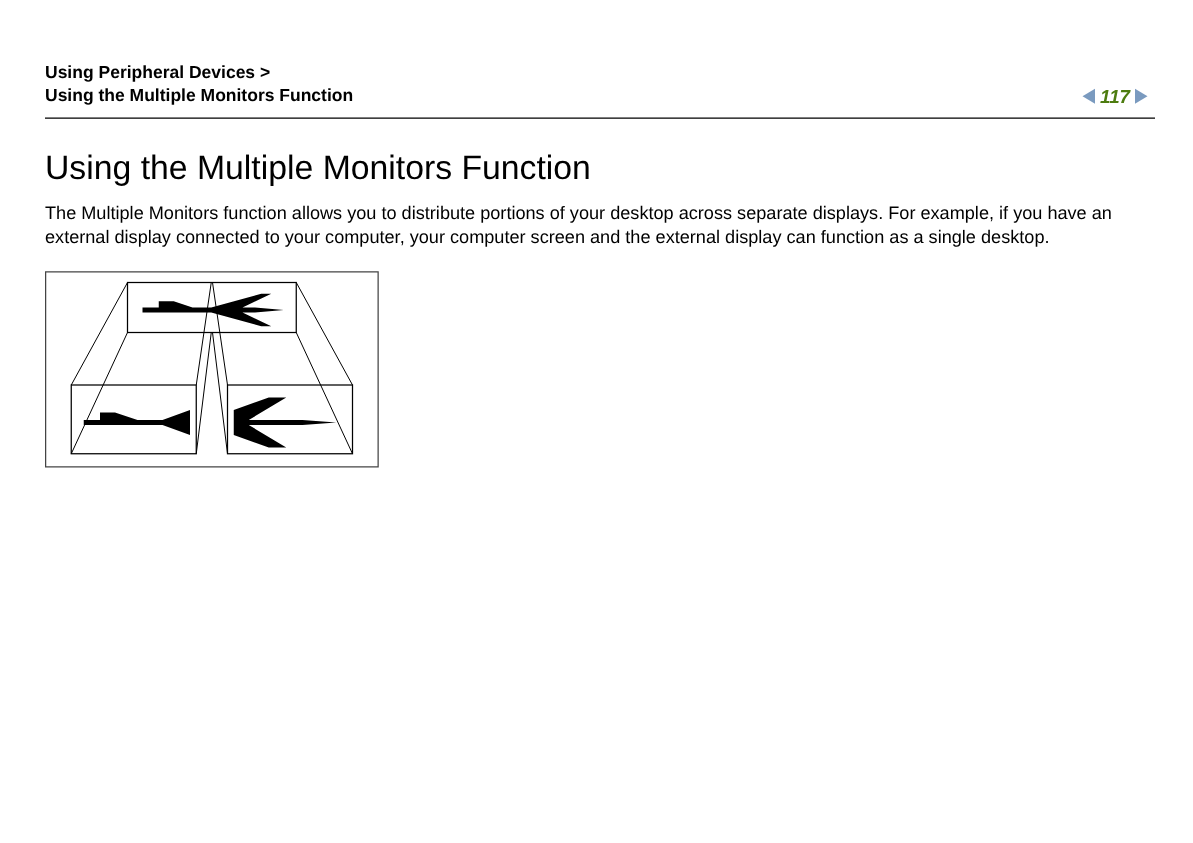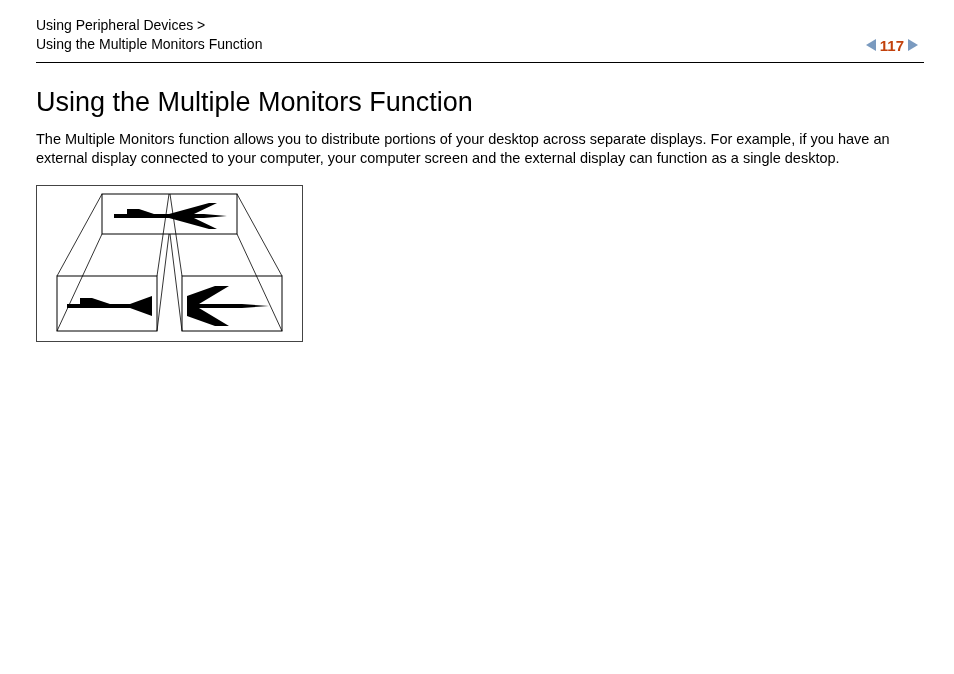--- a/index.html
+++ b/index.html
@@ -1,19 +1,19 @@
 <!DOCTYPE html>
 <html><head>
 <meta charset="utf-8">
 <style>
   html,body{margin:0;padding:0;background:#fff;font-family:Arial,Helvetica,sans-serif;color:#000;}
   .page{width:954px;height:674px;position:relative;box-sizing:border-box;}
   .header{padding:16px 36px 8px 36px;display:flex;justify-content:space-between;align-items:flex-end;}
-  .bc{font-weight:normal;font-size:14px;line-height:1.35;}
-  .pager{display:flex;align-items:center;gap:4px;font-weight:bold;font-size:15px;color:#c2410c;}
+  .bc{font-weight:bold;font-size:14px;line-height:1.35;margin-top:32px;}
+  .pager{display:flex;align-items:center;gap:4px;font-weight:bold;font-style:italic;font-size:15px;color:#4d7c0f;}
   .pager .arrow{width:0;height:0;border-top:6px solid transparent;border-bottom:6px solid transparent;}
   .pager .arrow.prev{border-right:10px solid #7a9abf;}
   .pager .arrow.next{border-left:10px solid #7a9abf;}
   .rule{height:1px;background:#000;margin:0 30px 0 36px;}
   .content{padding:24px 36px 0 36px;}
   h1{font-weight:normal;font-size:27px;margin:0 0 12px 0;}
   p{font-size:14.5px;line-height:1.35;margin:0 0 12px 0;}
   .diagram-box{border:1px solid #444;width:265px;height:155px;margin-top:16px;position:relative;}
   .diagram-box svg{position:absolute;inset:0;}
 </style>

